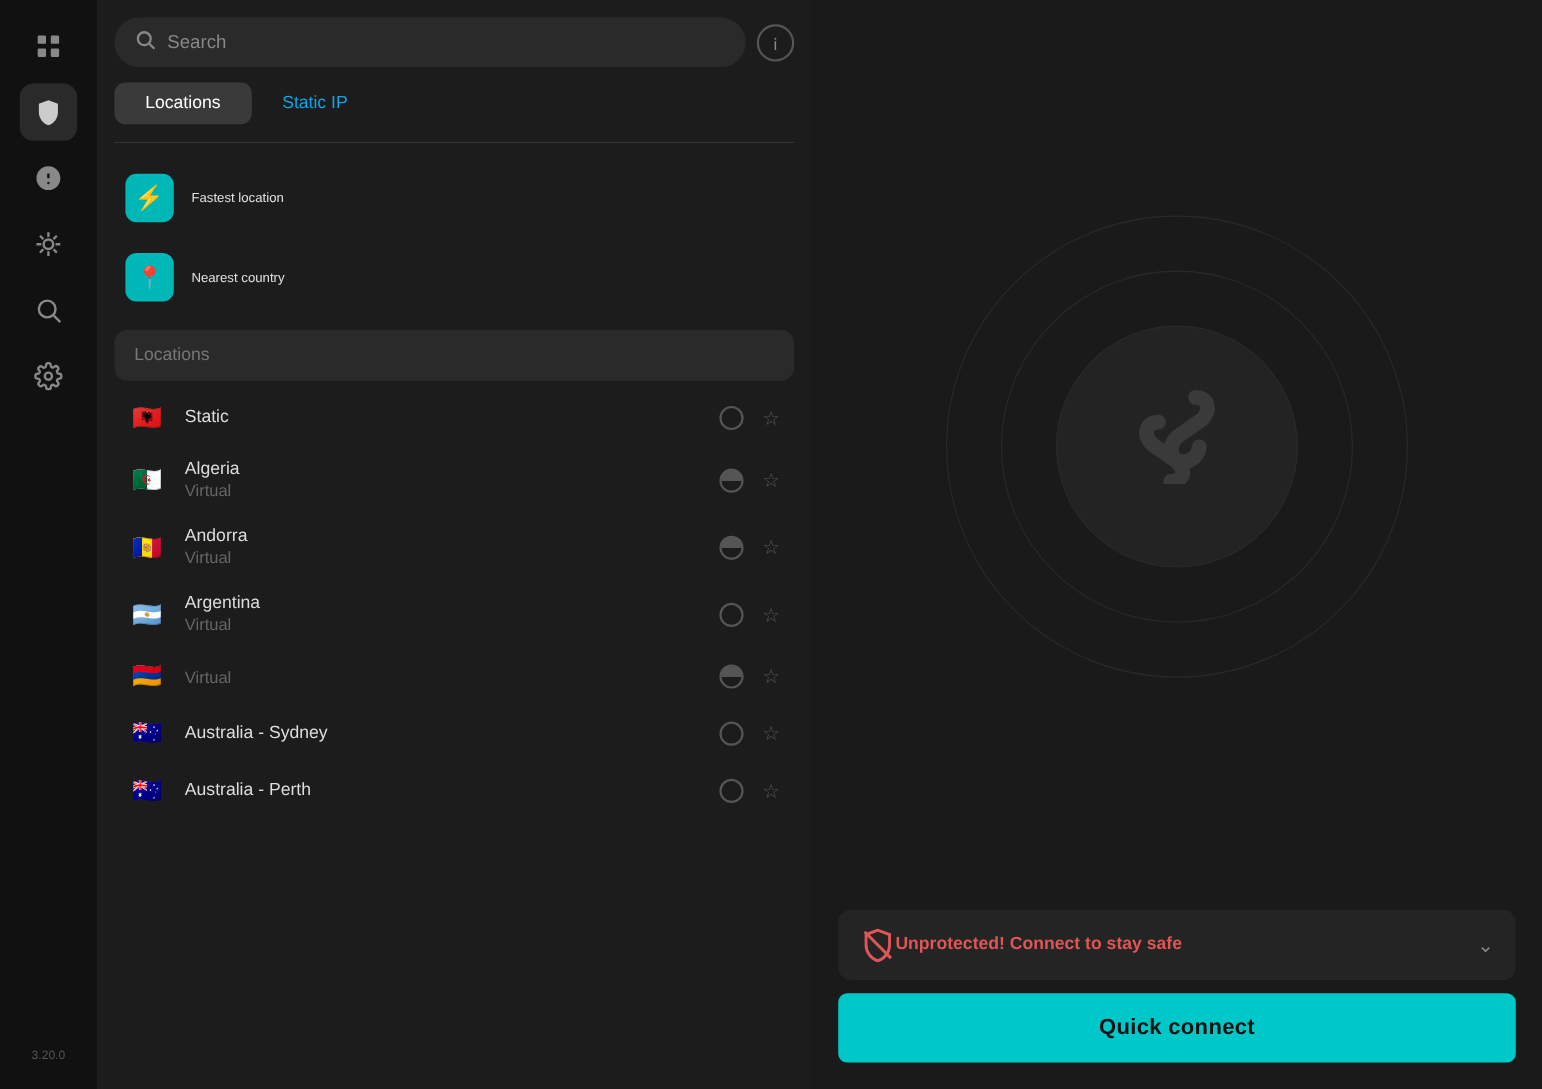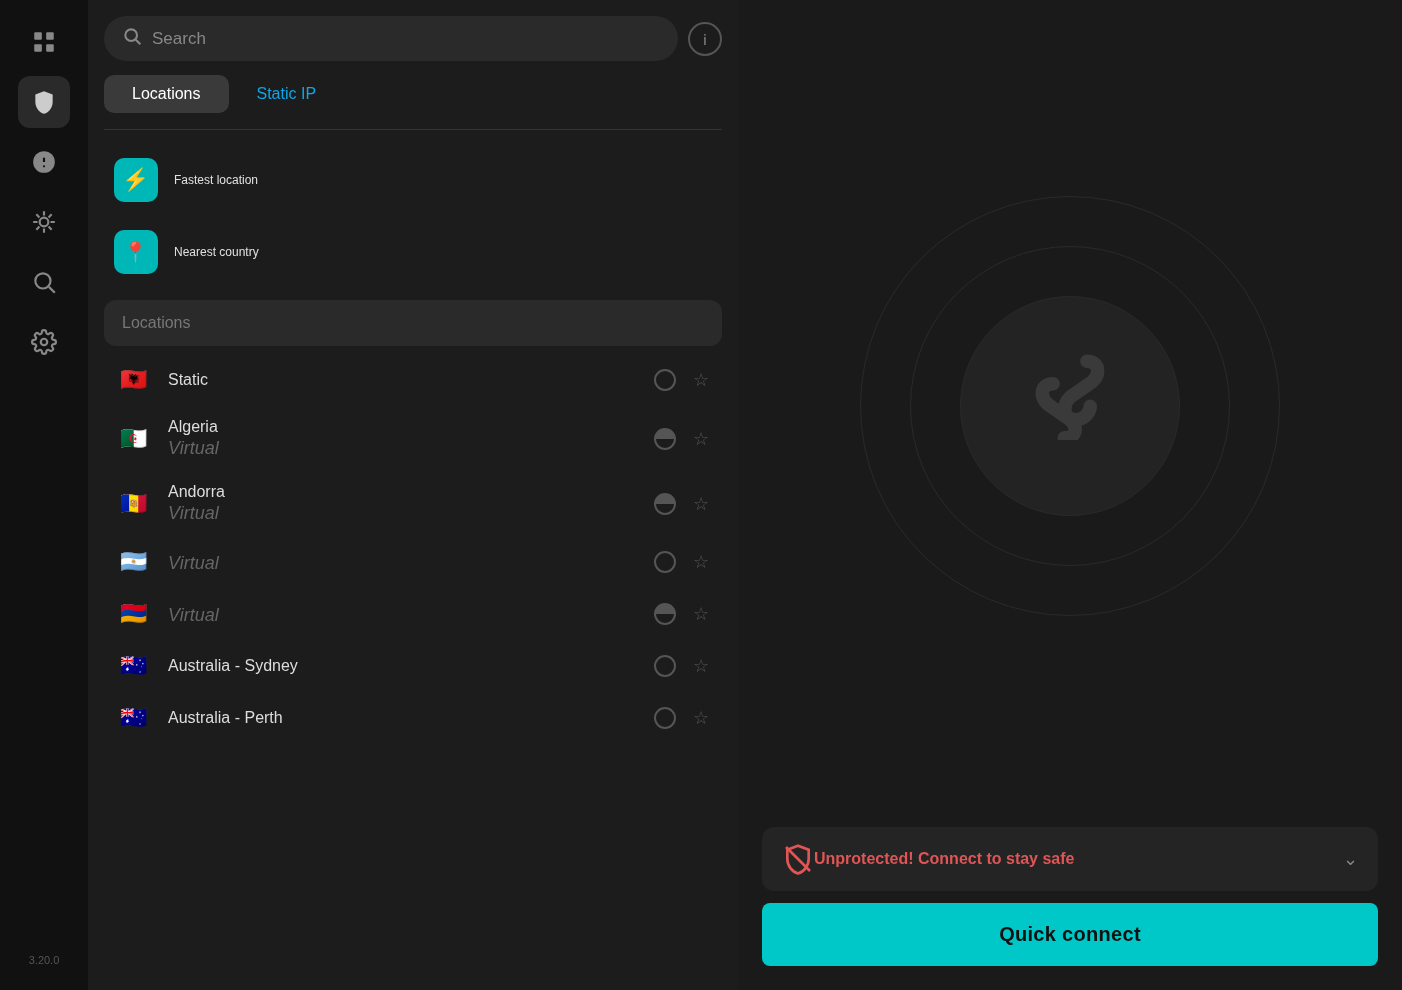--- a/index.html
+++ b/index.html
@@ -198,24 +198,23 @@
       justify-content: center;
       font-size: 22px;
     }
     .location-info { flex: 1; }
     .location-name {
       font-size: 16px;
       color: #ddd;
       font-weight: 500;
     }
     .location-sub {
-      font-size: 18px;
+      font-size: 15px;
       color: #666;
       margin-top: 2px;
-      font-style: italic;
     }
     .location-actions {
       display: flex;
       align-items: center;
       gap: 14px;
     }
     .radio-btn {
       width: 22px;
       height: 22px;
       border-radius: 50%;
@@ -454,20 +453,21 @@
       </div>
       <div class="location-actions">
         <div class="radio-half"></div>
         <div class="star-btn">☆</div>
       </div>
     </div>
 
     <div class="location-item">
       <div class="flag">🇦🇷</div>
       <div class="location-info">
+        <div class="location-name">Argentina</div>
         <div class="location-sub">Virtual</div>
       </div>
       <div class="location-actions">
         <div class="radio-btn"></div>
         <div class="star-btn">☆</div>
       </div>
     </div>
 
     <div class="location-item">
       <div class="flag">🇦🇲</div>

